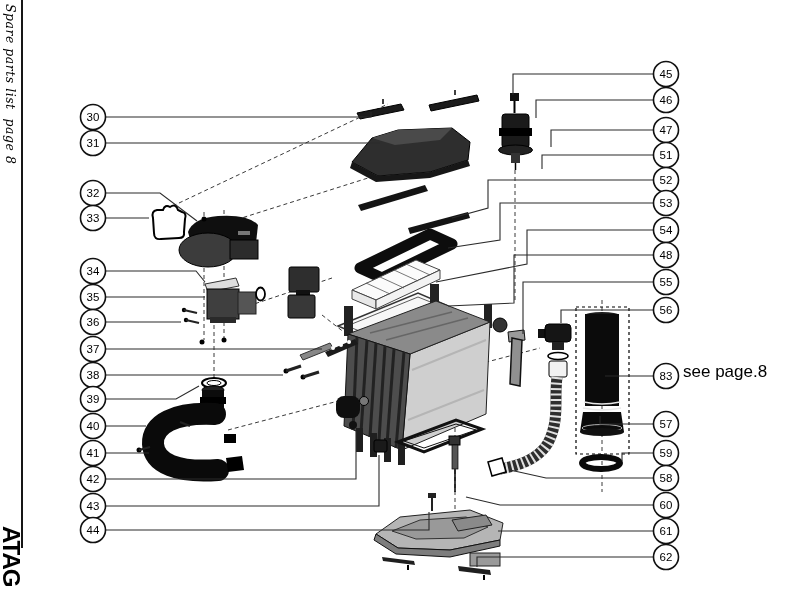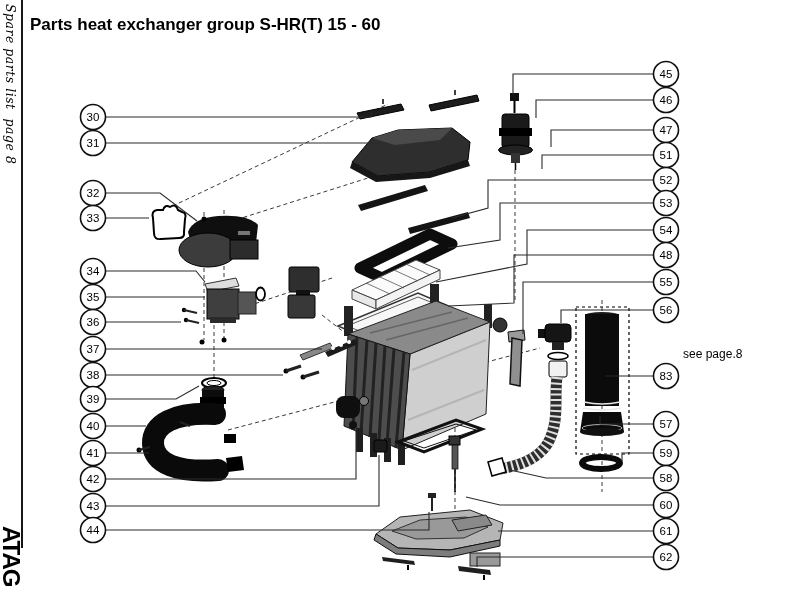--- a/index.html
+++ b/index.html
@@ -7,38 +7,37 @@
         font-family:"Liberation Sans",sans-serif;color:#000;}
   .title{position:absolute;left:30px;top:4px;font-size:17px;font-weight:bold;
          font-family:"Liberation Sans",sans-serif;white-space:nowrap;}
   .sidebar-divider{position:absolute;left:21px;top:0;width:2px;height:548px;background:#161616;}
   .sidebar-text{position:absolute;left:3px;top:4px;writing-mode:vertical-rl;
                 font-family:"DejaVu Serif",serif;font-style:italic;font-size:12.5px;
                 letter-spacing:.5px;white-space:pre;}
   .logo-text{position:absolute;left:-3px;top:526px;writing-mode:vertical-rl;
              font-family:"Liberation Sans",sans-serif;font-weight:bold;font-size:24px;
              letter-spacing:-1px;}
-  .see-note{position:absolute;left:683px;top:347px;font-size:12px;}
+  .see-note{position:absolute;left:683px;top:362px;font-size:17px;}
   svg{position:absolute;left:0;top:0;}
   .leader{fill:none;stroke:#2b2b2b;stroke-width:1.1;}
   .bubble{fill:#fff;stroke:#111;stroke-width:1.6;}
   .bubble-label{font-family:"Liberation Sans",sans-serif;font-size:11.5px;
                 text-anchor:middle;fill:#000;}
   .dash{fill:none;stroke:#3a3a3a;stroke-width:1;stroke-dasharray:4 3;}
   .ink{stroke:#000;}
 </style>
 </head>
 <body>
 
 <div id="page">
 
   <div class="sidebar-text">Spare parts list  page 8</div>
   <div class="sidebar-divider"></div>
   <div class="logo-text">ATAG</div>
-  <h1 class="title">Parts heat exchanger group S-HR(T) 15 - 60</h1>
 
   <svg id="diagram" width="800" height="600" viewBox="0 0 800 600">
 
     <g>
       <line class="dash" x1="160" y1="212" x2="388" y2="104"></line>
       <line class="dash" x1="210" y1="228" x2="368" y2="178"></line>
       <line class="dash" x1="204" y1="212" x2="204" y2="340"></line>
       <line class="dash" x1="224" y1="210" x2="224" y2="338"></line>
       <line class="dash" x1="214" y1="325" x2="214" y2="378"></line>
       <line class="dash" x1="242" y1="308" x2="332" y2="278"></line>

